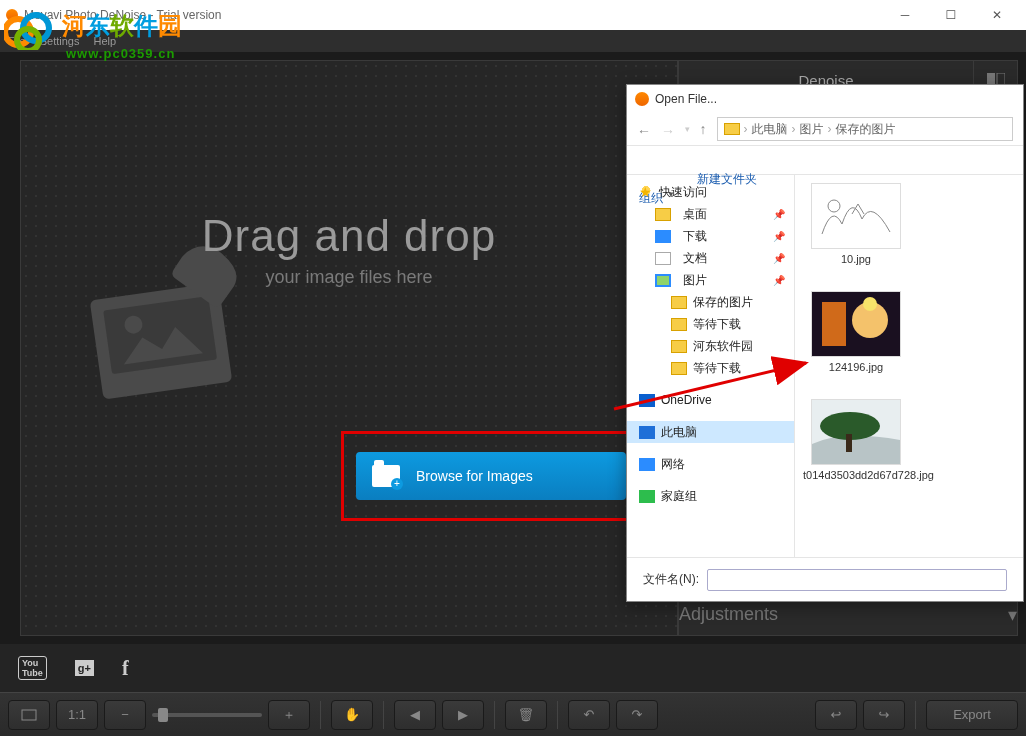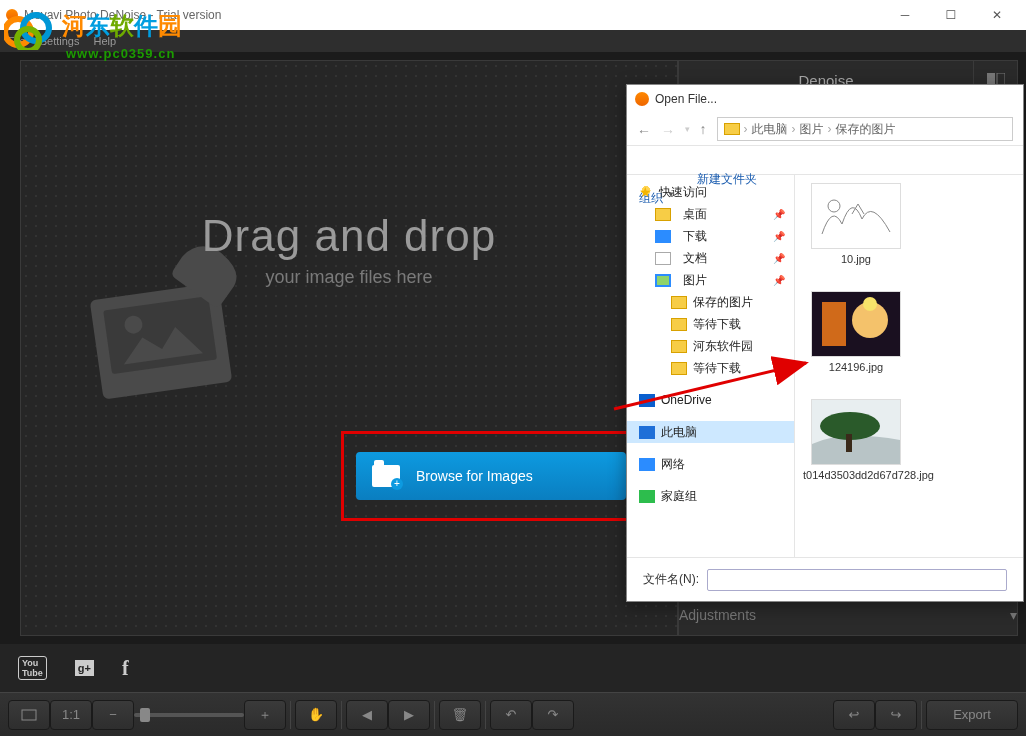--- a/index.html
+++ b/index.html
@@ -21,24 +21,24 @@
 .browsebtn{width:270px;height:48px;background:linear-gradient(#0d9ae0,#0a7ec0);border-radius:4px;display:flex;align-items:center;color:#fff;font-size:14px;padding:0 16px;gap:16px;}
 .browsebtn .bi{width:28px;height:22px;background:#fff;border-radius:2px;position:relative;}
 .browsebtn .bi:before{content:"";position:absolute;top:-5px;left:2px;width:10px;height:5px;background:#fff;border-radius:2px 2px 0 0;}
 .browsebtn .bi:after{content:"+";position:absolute;right:-3px;bottom:-3px;width:12px;height:12px;background:#0d9ae0;color:#fff;border-radius:50%;font-size:10px;line-height:12px;text-align:center;}
 .sidebar{width:340px;background:#2a2a2a;margin:8px 8px 8px 0;display:flex;flex-direction:column;}
 .sb-top{height:40px;border:1px solid #3a3a3a;display:flex;align-items:center;}
 .sb-tab{flex:1;text-align:center;color:#aaa;font-size:15px;}
 .sb-ico{width:44px;height:100%;border-left:1px solid #3a3a3a;display:flex;align-items:center;justify-content:center;color:#777;}
 .sb-body{flex:1;}
 .sb-bottom{height:84px;border-top:1px solid #3a3a3a;display:flex;flex-direction:column;}
-.sb-row{flex:1;border:1px solid #3a3a3a;border-top:none;display:flex;align-items:center;padding:0 0;color:#777;font-size:14px;justify-content:space-between;}
+.sb-row{flex:1;border:1px solid #3a3a3a;border-top:none;display:flex;align-items:center;padding:0 0;color:#777;font-size:18px;justify-content:space-between;}
 .socials{height:48px;background:#242424;display:flex;align-items:center;padding:0 18px;gap:28px;color:#ccc;font-size:18px;}
 .socials span{font-family:Arial;font-weight:bold;}
-.toolbar{height:44px;background:linear-gradient(#333,#2a2a2a);border-top:1px solid #444;display:flex;align-items:center;padding:0 8px;}
+.toolbar{height:44px;background:linear-gradient(#333,#2a2a2a);border-top:1px solid #444;display:flex;align-items:center;padding:0 8px;gap:6px;}
 .tbtn{height:30px;min-width:42px;background:linear-gradient(#3a3a3a,#2e2e2e);border:1px solid #1a1a1a;border-radius:4px;display:flex;align-items:center;justify-content:center;color:#888;font-size:13px;padding:0 10px;}
 .tbtn.wide{min-width:92px;}
 .tsep{width:1px;height:28px;background:#444;margin:0 4px;}
 .slider{width:110px;height:4px;background:#555;border-radius:2px;position:relative;}
 .slider .knob{position:absolute;left:6px;top:-5px;width:10px;height:14px;background:#888;border-radius:2px;}
 
 .dialog{position:absolute;left:626px;top:84px;width:398px;height:518px;background:#fff;border:1px solid #868686;box-shadow:0 4px 16px rgba(0,0,0,.4);display:flex;flex-direction:column;font-size:12px;}
 .dlg-title{height:28px;display:flex;align-items:center;padding:0 8px;gap:6px;color:#333;}
 .dlg-title .ico{width:14px;height:14px;background:linear-gradient(#f80,#e60);border-radius:50%;}
 .dlg-nav{height:32px;display:flex;align-items:center;padding:0 10px;gap:10px;color:#666;}

